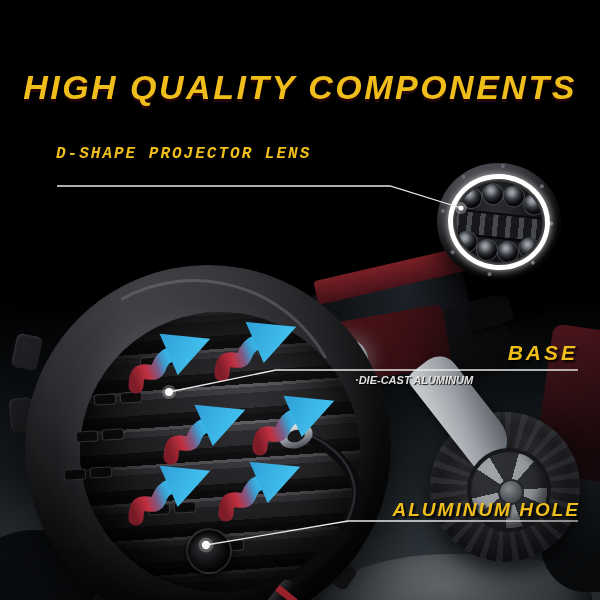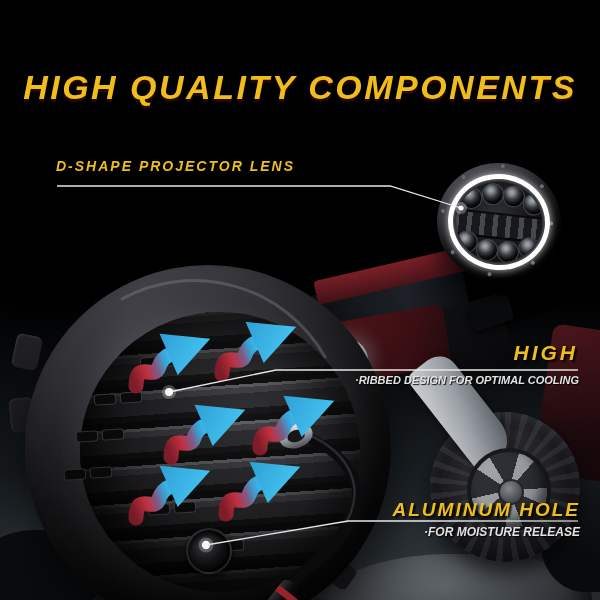--- a/index.html
+++ b/index.html
@@ -87,21 +87,21 @@
   .vignette{inset:0;background:radial-gradient(circle at 50% 42%,transparent 58%,rgba(0,0,0,.48) 100%);pointer-events:none;}
 
   
   .title{left:0;right:0;top:36px;text-align:center;white-space:nowrap;
     font:italic bold 34px "Liberation Sans",sans-serif;letter-spacing:2.5px;color:var(--accent-yellow);
     text-shadow:0 3px 0 rgba(110,20,20,.35), 2px 4px 3px rgba(0,0,0,.85);}
   .co-label{font-style:italic;font-weight:bold;color:var(--accent-yellow);white-space:nowrap;
     text-shadow:2px 2px 2px rgba(0,0,0,.9);}
   .co-desc{font-style:italic;font-weight:bold;color:var(--text-white);white-space:nowrap;
     text-shadow:1px 1px 1px rgba(0,0,0,.9);}
-  .lens-label{left:56px;top:126px;font-size:14px;letter-spacing:2px;}
+  .lens-label{left:56px;top:113px;font-size:16px;letter-spacing:2px;font-family:Liberation Mono, monospace;}
   .lens-desc{left:58px;top:157px;font-size:12px;line-height:13.5px;}
   .base-label{right:22px;top:309px;font-size:21px;letter-spacing:3px;}
   .base-desc{left:355px;top:342px;font-size:11px;line-height:12.5px;}
   .breathing-label{right:20px;top:467px;font-size:19px;letter-spacing:2px;}
   .breathing-desc{right:20px;top:493px;font-size:12px;text-align:right;}
 </style>
 </head>
 <body>
 
 <div class="stage">
@@ -240,21 +240,20 @@
   </svg>
 
   <div class="abs vignette"></div>
 
   <div class="abs title">HIGH QUALITY COMPONENTS</div>
 
   <div class="abs co-label lens-label">D-SHAPE PROJECTOR LENS</div>
   <div class="abs co-desc lens-desc">
   </div>
 
-  <div class="abs co-label base-label">HIGH</div>
+  <div class="abs co-label base-label">BASE</div>
   <div class="abs co-desc base-desc">
-    <div>·RIBBED DESIGN FOR OPTIMAL COOLING</div>
+    <div>·DIE-CAST ALUMINUM</div>
   </div>
 
   <div class="abs co-label breathing-label">ALUMINUM HOLE</div>
-  <div class="abs co-desc breathing-desc">·FOR MOISTURE RELEASE</div>
 
 </div>
 
 </body></html>

